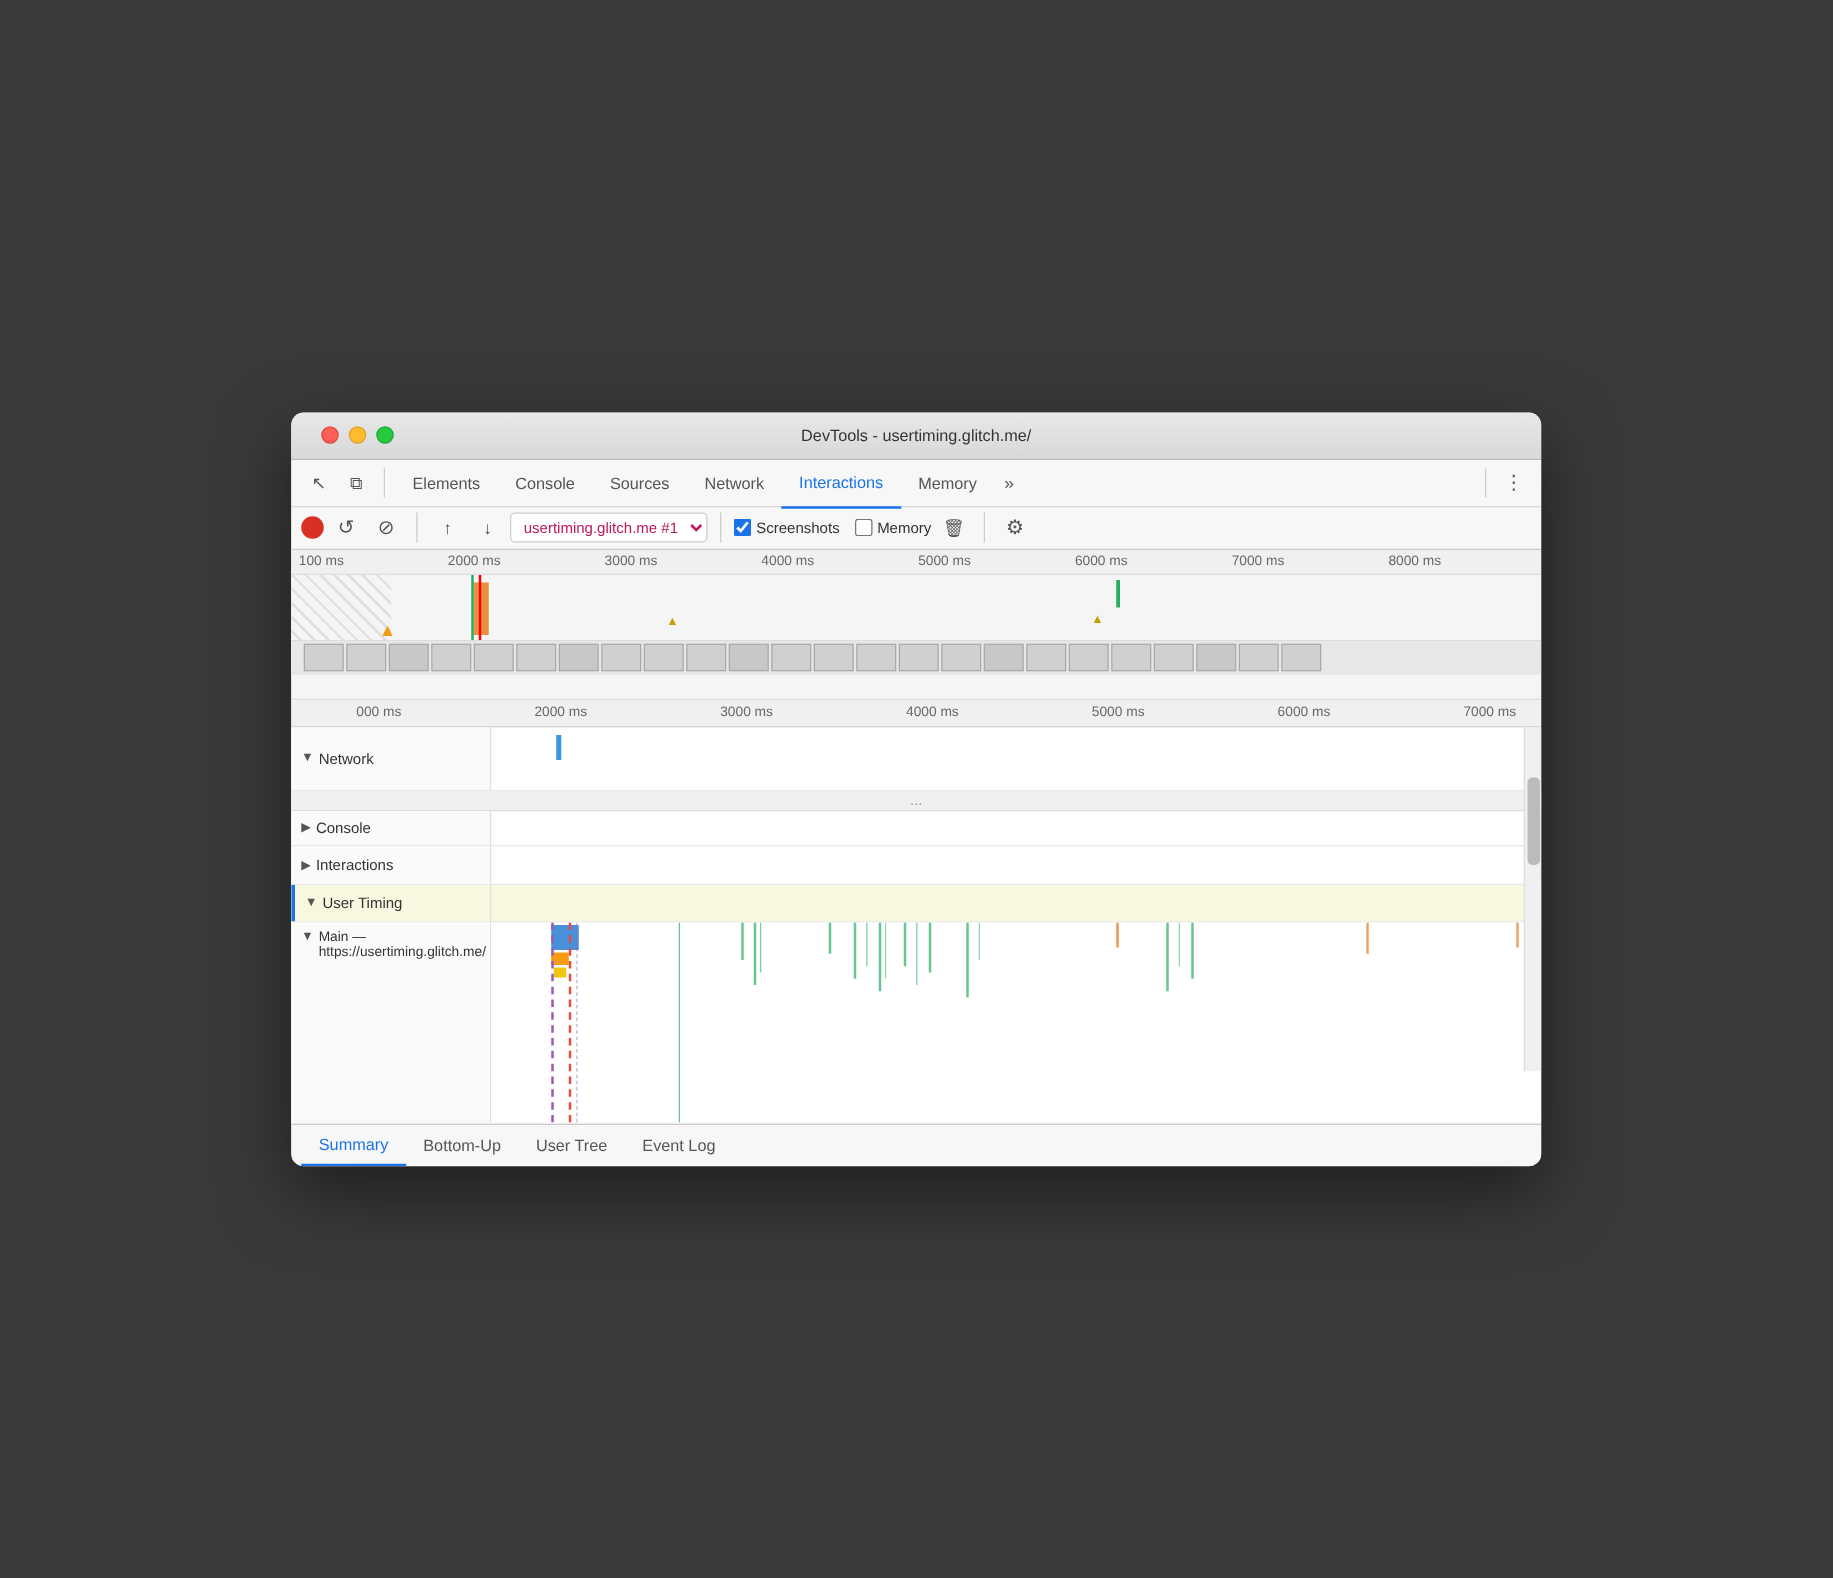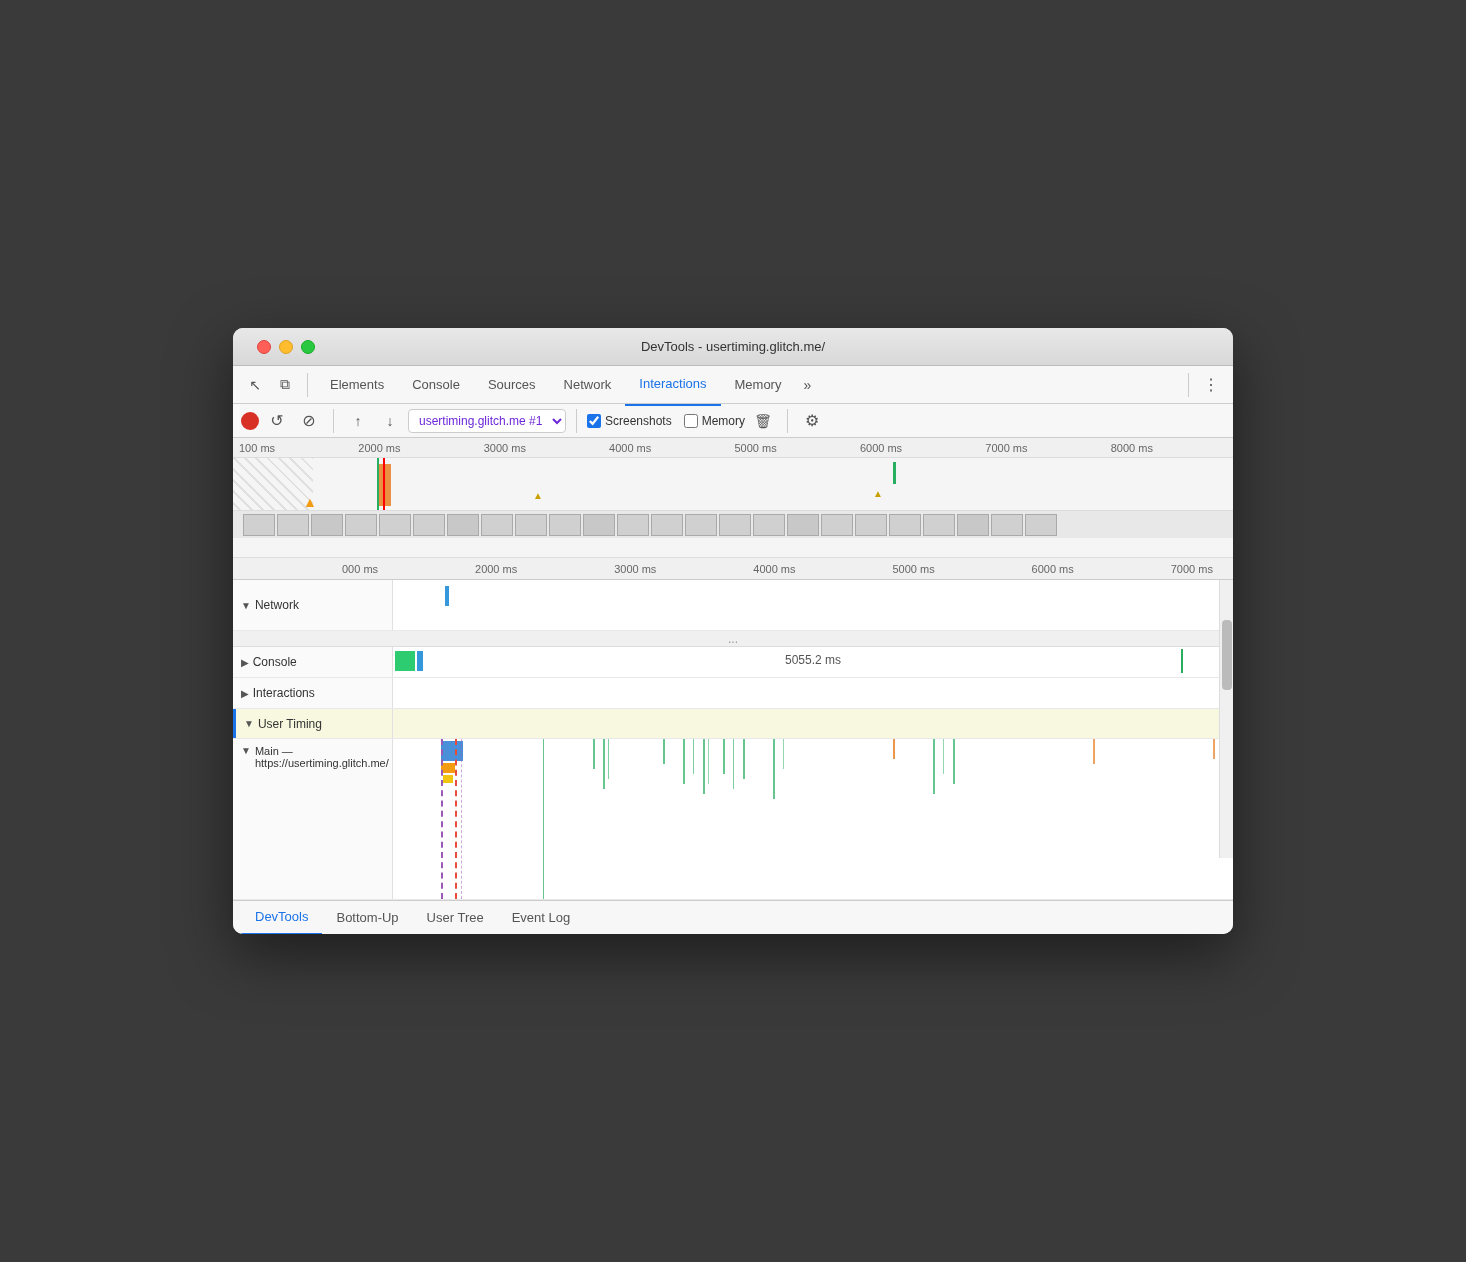--- a/index.html
+++ b/index.html
@@ -140,21 +140,21 @@
       color: #555;
       display: flex;
       align-items: center;
     }
     .profile-select {
       border: 1px solid #ccc;
       border-radius: 4px;
       background: #fff;
       padding: 2px 6px;
       font-size: 12px;
-      color: #6d28d9;
+      color: #be185d;
       cursor: pointer;
       height: 24px;
     }
     .checkbox-label {
       display: flex;
       align-items: center;
       gap: 4px;
       font-size: 12px;
       color: #333;
       cursor: pointer;
@@ -378,21 +378,21 @@
         <div style="width:32px;height:22px;background:#d0d0d0;border:1px solid #aaa;"></div>
         <div style="width:32px;height:22px;background:#d0d0d0;border:1px solid #aaa;"></div>
         <div style="width:32px;height:22px;background:#d0d0d0;border:1px solid #aaa;"></div>
         <div style="width:32px;height:22px;background:#c8c8c8;border:1px solid #aaa;"></div>
         <div style="width:32px;height:22px;background:#d0d0d0;border:1px solid #aaa;"></div>
         <div style="width:32px;height:22px;background:#d0d0d0;border:1px solid #aaa;"></div>
       </div>
     </div>
   </div>
 
-  <div style="height:22px;background:#f0f0f0;border-bottom:1px solid #ccc;display:flex;align-items:center;padding:0 0 0 109px;font-size:11px;color:#666;">
+  <div style="height:22px;background:#f0f0f0;border-bottom:1px solid #ccc;display:flex;align-items:center;padding:0 0 0 52px;font-size:11px;color:#666;">
     <div style="display:flex;width:100%;justify-content:space-between;padding-right:20px;">
       <span>000 ms</span>
       <span>2000 ms</span>
       <span>3000 ms</span>
       <span>4000 ms</span>
       <span>5000 ms</span>
       <span>6000 ms</span>
       <span>7000 ms</span>
     </div>
   </div>
@@ -416,30 +416,20 @@
       </div>
 
       <div class="separator-row">
         <span>...</span>
       </div>
 
       <div class="track-row" style="min-height:28px;">
         <div class="track-label">
           <span class="triangle-icon">▶</span>
           <span>Console</span>
-        </div>
-        <div class="track-content" style="height:28px;position:relative;">
-
-          <div style="position:absolute;left:2px;top:4px;width:20px;height:20px;background:#2ecc71;"></div>
-
-          <div style="position:absolute;left:24px;top:4px;width:6px;height:20px;background:#3498db;"></div>
-
-          <div style="position:absolute;left:50%;transform:translateX(-50%);top:6px;font-size:12px;color:#555;">5055.2 ms</div>
-
-          <div style="position:absolute;right:50px;top:2px;width:2px;height:24px;background:#27ae60;"></div>
         </div>
       </div>
 
       <div class="track-row" style="min-height:28px;">
         <div class="track-label">
           <span class="triangle-icon">▶</span>
           <span>Interactions</span>
         </div>
         <div class="track-content" style="height:28px;position:relative;">
         </div>
@@ -490,20 +480,20 @@
           <div style="position:absolute;left:500px;top:0;height:20px;width:2px;background:#e67e22;opacity:0.8;"></div>
           <div style="position:absolute;left:700px;top:0;height:25px;width:2px;background:#e67e22;opacity:0.7;"></div>
           <div style="position:absolute;left:820px;top:0;height:20px;width:2px;background:#e67e22;opacity:0.7;"></div>
 
         </div>
       </div>
 
     </div>
 
     <div class="bottom-tabs" style="border-top:1px solid #ccc;background:#f7f7f7;">
-      <button class="bottom-tab active">DevTools</button>
+      <button class="bottom-tab active">Summary</button>
       <button class="bottom-tab">Bottom-Up</button>
       <button class="bottom-tab">User Tree</button>
       <button class="bottom-tab">Event Log</button>
     </div>
   </div>
 
 </div>
 
 </body></html>

